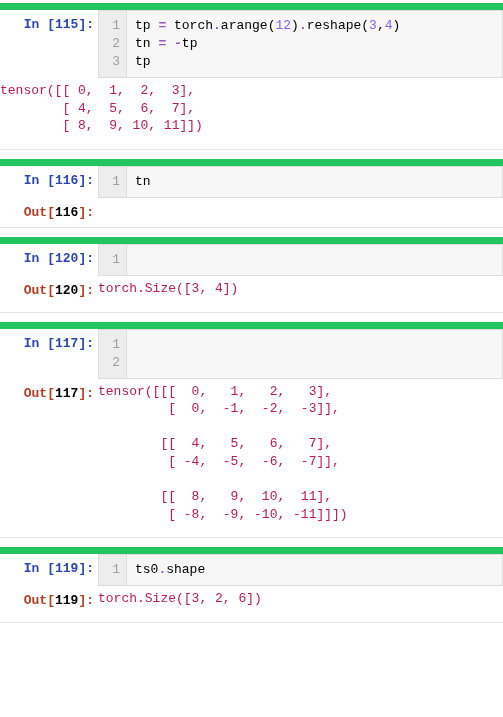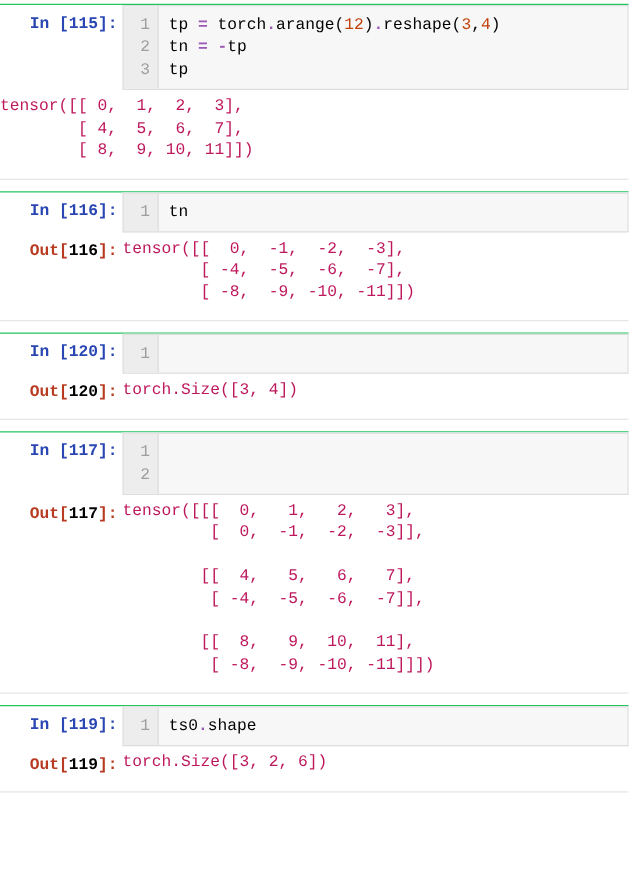--- a/index.html
+++ b/index.html
@@ -6,21 +6,21 @@
     margin: 0;
     padding: 4px 0;
     font-family: Menlo, Monaco, Consolas, "Courier New", monospace;
     font-size: 13px;
     line-height: 1.35;
     background: #fff;
     color: #000;
     width: 503px;
   }
   .cell {
-    border-top: 1px solid #22c55e;
+    border-top: 7px solid #22c55e;
     border-bottom: 1px solid #e6e6e6;
     margin-top: -1px;
   }
   .row {
     display: flex;
     align-items: stretch;
   }
   .prompt {
     flex: 0 0 98px;
     text-align: right;
@@ -55,21 +55,21 @@
   .gutter div { height: 18px; line-height: 18px; }
   .code {
     flex: 1 1 auto;
     padding: 6px 8px;
     white-space: pre;
     font-family: inherit;
     color: #000;
   }
   .code .line { height: 18px; line-height: 18px; }
   .tok-op { color: #9b56b6; font-weight: bold; }
-  .tok-num { color: #c2410c; }
+  .tok-num { color: #8b5cf6; }
   .out-area {
     flex: 1 1 auto;
     padding: 4px 0 14px 0;
     white-space: pre;
     font-family: inherit;
     color: #be185d;
   }
   .spacer { height: 10px; }
 </style>
 </head>
@@ -100,23 +100,20 @@
         <div class="prompt in-prompt"><span>In [</span><span class="num">116</span><span>]:</span></div>
         <div class="code-area">
           <div class="gutter">
             <div>1</div>
           </div>
           <div class="code"><div class="line">tn</div></div>
         </div>
       </div>
       <div class="row">
         <div class="prompt out-prompt"><span>Out[</span><span class="dark">116</span><span>]:</span></div>
-        <div class="out-area">tensor([[  0,  -1,  -2,  -3],
-        [ -4,  -5,  -6,  -7],
-        [ -8,  -9, -10, -11]])</div>
       </div>
     </div>
     <div class="spacer"></div>
     <div class="cell">
       <div class="row">
         <div class="prompt in-prompt"><span>In [</span><span class="num">120</span><span>]:</span></div>
         <div class="code-area">
           <div class="gutter">
             <div>1</div>
           </div>

